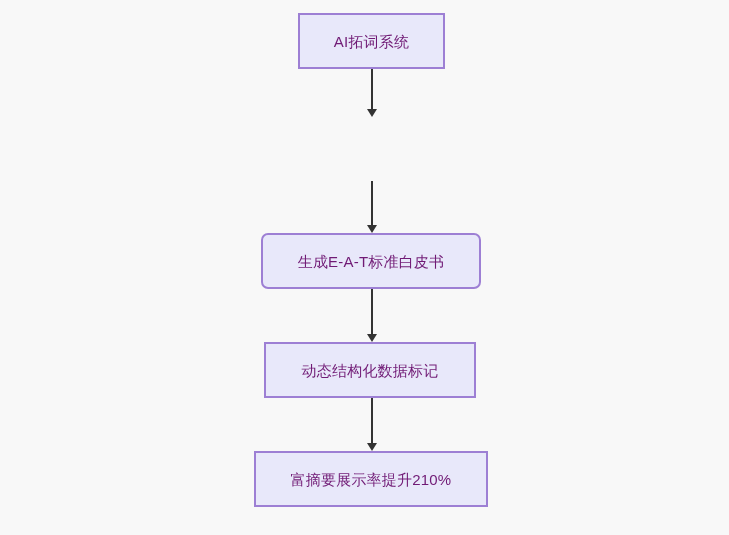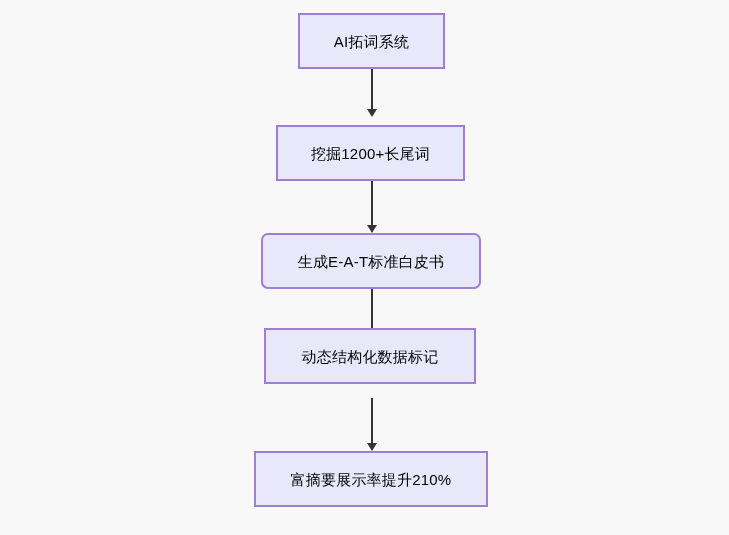--- a/index.html
+++ b/index.html
@@ -16,21 +16,21 @@
   #flowchart {
     position: relative;
     width: 729px;
     height: 535px;
   }
   .node {
     position: absolute;
     box-sizing: border-box;
     background: #e8e8fa;
     border: 2px solid #9d7fd4;
-    color: #000000;
+    color: #701a75;
     font-size: 15px;
     line-height: 1;
     letter-spacing: 0.2px;
     display: flex;
     align-items: center;
     justify-content: center;
     white-space: nowrap;
   }
   .node-label {
     display: block;
@@ -62,39 +62,36 @@
 
   <div class="node" style="left:298px; top:13px; width:147px; height:56px;">
     <span class="node-label">AI拓词系统</span>
   </div>
 
   <div class="edge" style="left:371px; top:69px; width:2px; height:48px;">
     <div class="edge-line" style="height:40px;"></div>
     <div class="edge-head" style="top:40px;"></div>
   </div>
 
-  <div class="node" style="left:276px; top:125px; width:189px; height:56px;">
-    <span class="node-label">挖掘1200+长尾词</span>
-  </div>
 
   <div class="edge" style="left:371px; top:181px; width:2px; height:44px;">
     <div class="edge-line" style="height:44px;"></div>
     <div class="edge-head" style="top:44px;"></div>
   </div>
 
   <div class="node" style="left:261px; top:233px; width:220px; height:56px;border-radius:7px;">
     <span class="node-label">生成E-A-T标准白皮书</span>
   </div>
 
   <div class="edge" style="left:371px; top:289px; width:2px; height:45px;">
     <div class="edge-line" style="height:45px;"></div>
     <div class="edge-head" style="top:45px;"></div>
   </div>
 
-  <div class="node" style="left:264px; top:328px; width:212px; height:56px;">
+  <div class="node" style="left:264px; top:342px; width:212px; height:56px;">
     <span class="node-label">动态结构化数据标记</span>
   </div>
 
   <div class="edge" style="left:371px; top:398px; width:2px; height:45px;">
     <div class="edge-line" style="height:45px;"></div>
     <div class="edge-head" style="top:45px;"></div>
   </div>
 
   <div class="node" style="left:254px; top:451px; width:234px; height:56px;text-align:center;">
     <span class="node-label">富摘要展示率提升210%</span>

